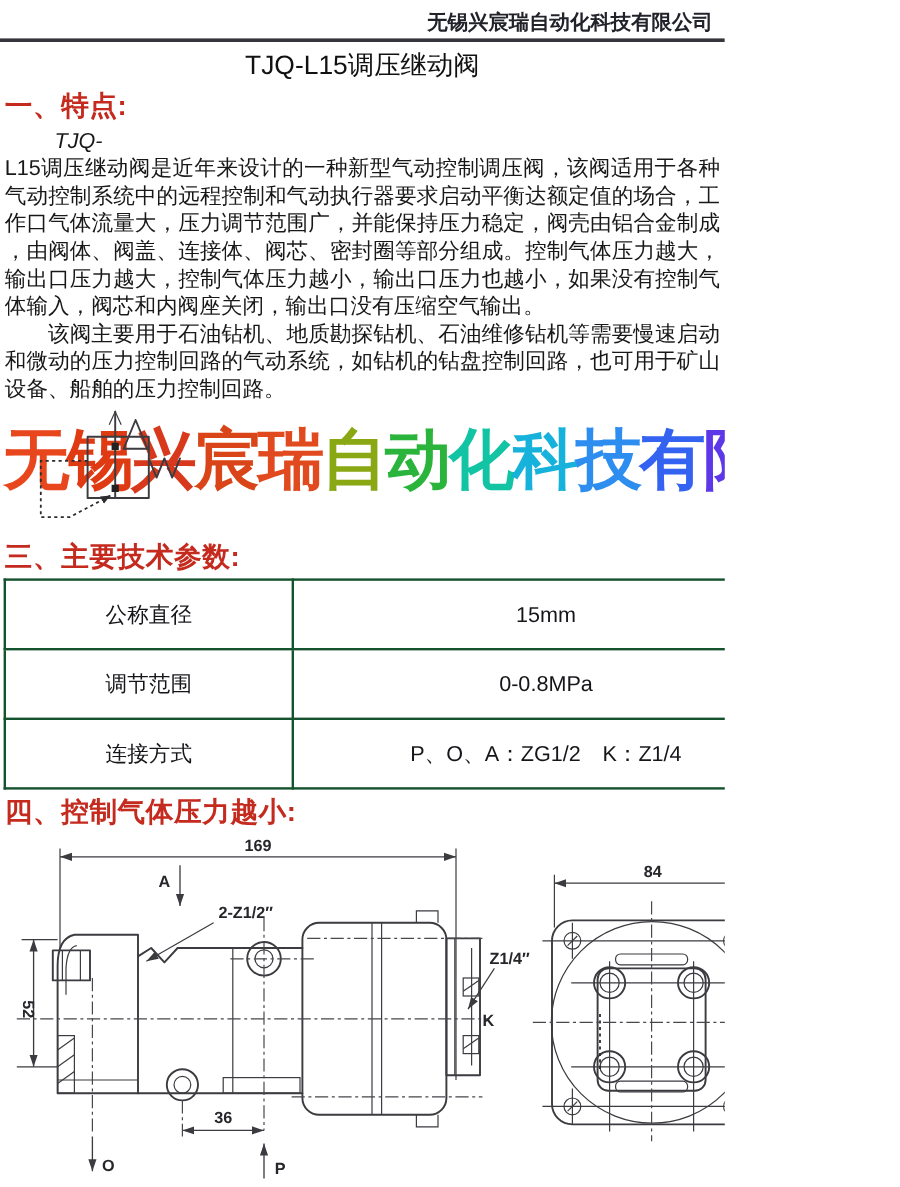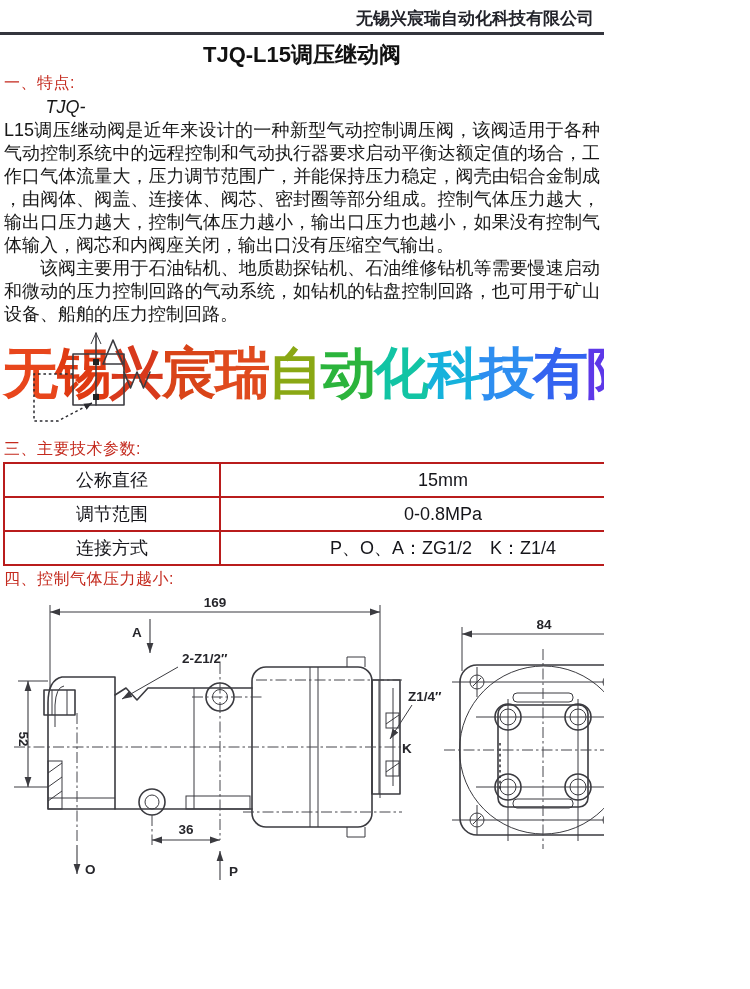--- a/index.html
+++ b/index.html
@@ -2,33 +2,33 @@
 <html><head>
 <meta charset="utf-8">
 <style>
   html,body{margin:0;padding:0;background:#ffffff;}
   .page{
     position:relative; width:604px; height:989px; background:#fff; overflow:hidden;
     font-family:"Liberation Sans","DejaVu Sans",sans-serif; color:#1c1c1c;
   }
   .hdr{ text-align:right; padding:7px 10px 2px 10px; font-size:17px; font-weight:bold; color:#22232a;}
   .rule{ height:0; border-bottom:3px solid #34353d; margin:0;}
-  .title{ text-align:center; font-size:22px; font-weight:bold; margin:5px 0 2px 0; color:#111;}
-  h2.sec{ font-size:16px; font-weight:normal; color:#c42a1e; margin:3px 0 2px 4px; letter-spacing:0.5px;}
+  .title{ text-align:center; font-size:22px; font-weight:normal; margin:5px 0 2px 0; color:#111;}
+  h2.sec{ font-size:23px; font-weight:bold; color:#c42a1e; margin:3px 0 2px 4px; letter-spacing:0.5px;}
   p.body{ font-size:18px; line-height:23px; margin:0 4px; text-align:justify;
           word-break:break-all; line-break:anywhere; color:#181818;}
   p.lead{ text-indent:2.3em;font-style:italic; }
   p.ind { text-indent:2em; }
   .symbol-area{ position:relative; height:108px; margin-top:2px;}
   .watermark{ position:absolute; left:3px; top:6px; white-space:nowrap; font-weight:bold;
               font-size:55px; line-height:78px; letter-spacing:-2px; z-index:1;}
   .symbol-svg{ position:absolute; left:0; top:0; z-index:2;}
   table.params{ border-collapse:collapse; margin:2px 0 0 3px; width:664px; table-layout:fixed;
                 font-size:18px; color:#15151a;}
-  table.params td{ border:2px solid #b91c1c; height:23.5px; padding:4px; text-align:center;}
+  table.params td{ border:2px solid #14532d; height:23.5px; padding:16px; text-align:center;}
   table.params td.lab{ width:206px; }
   .drawing{ display:block; margin:3px 0 0 4px; }
   svg text.d{ font-family:"Liberation Sans","DejaVu Sans",sans-serif; font-size:13.5px; font-weight:bold; fill:#26262b;}
   svg .ol{ fill:none; stroke:#3b3b40; stroke-width:1.6; stroke-linejoin:round; stroke-linecap:round;}
   svg .th{ fill:none; stroke:#3b3b40; stroke-width:1; }
   svg .dim{ fill:none; stroke:#3b3b40; stroke-width:1.1;}
   svg .cl{ fill:none; stroke:#47474c; stroke-width:1; stroke-dasharray:11 3 2.5 3;}
   svg .dsh{ fill:none; stroke:#2b2b30; stroke-width:1.5; stroke-dasharray:2.6 2.8;}
 </style>
 </head>

